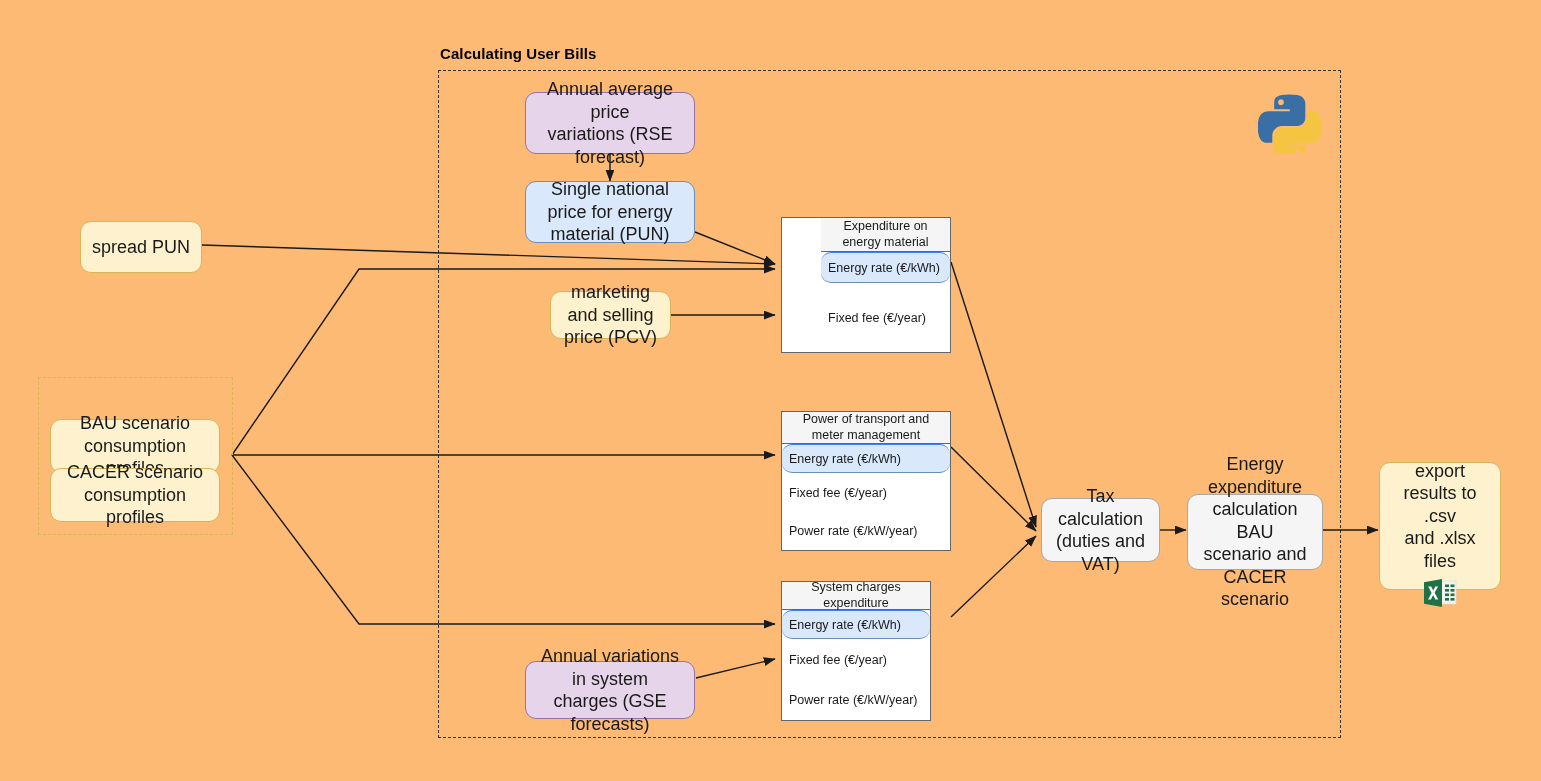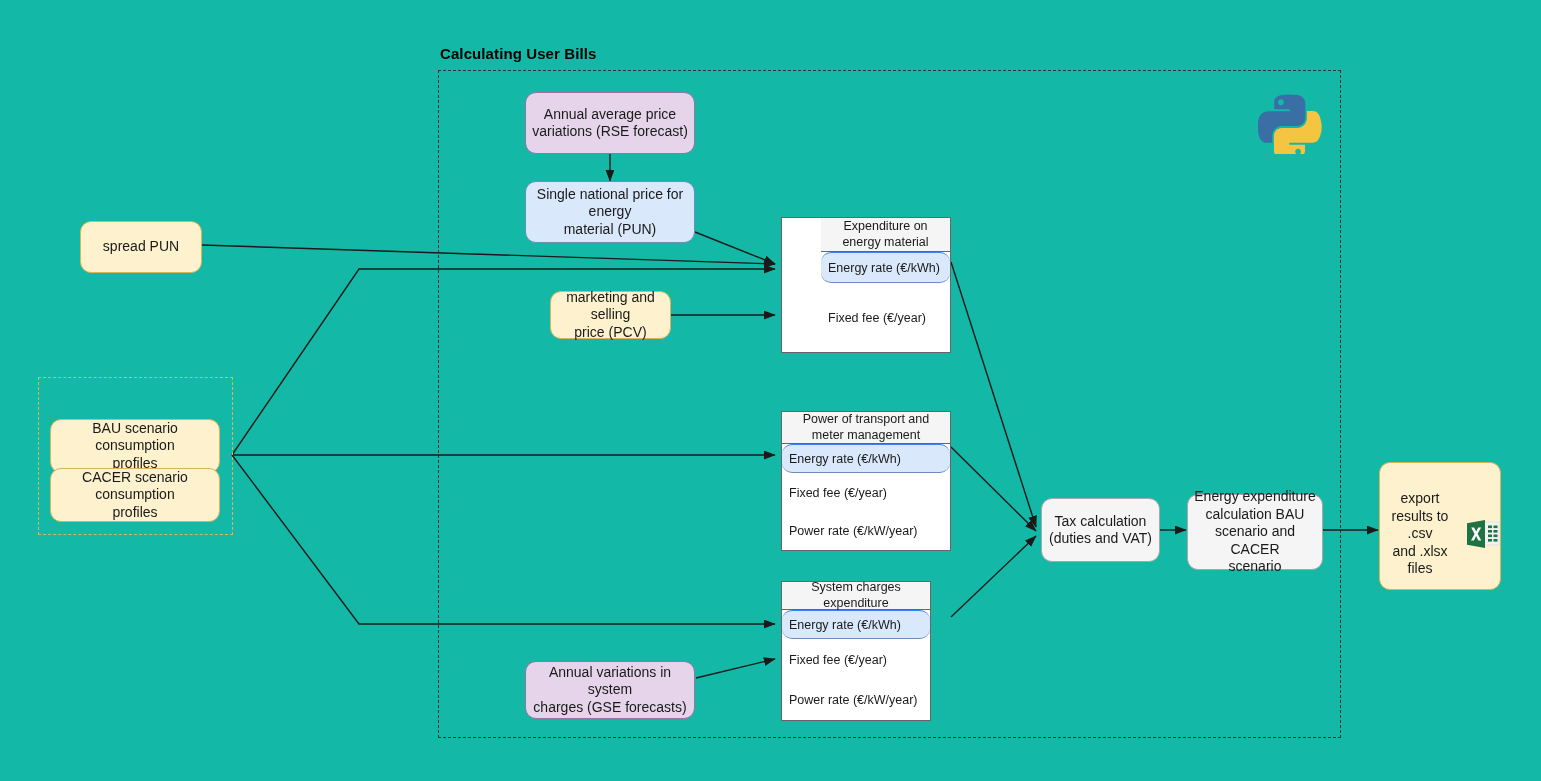--- a/index.html
+++ b/index.html
@@ -8,39 +8,39 @@
     background: #ffffff;
   }
   body {
     font-family: "Liberation Sans", sans-serif;
     -webkit-font-smoothing: antialiased;
   }
   #canvas {
     position: relative;
     width: 1541px;
     height: 781px;
-    background: #14b8a6;
+    background: #fdba74;
     overflow: hidden;
   }
   #edges {
     position: absolute;
     left: 0; top: 0;
     width: 1541px;
     height: 781px;
     pointer-events: none;
     z-index: 1;
   }
   .node {
     position: absolute;
     box-sizing: border-box;
     display: flex;
     align-items: center;
     justify-content: center;
     text-align: center;
-    font-size: 14px;
+    font-size: 18px;
     line-height: 1.25;
     color: #1a1a1a;
     z-index: 2;
   }
   .rounded {
     border-radius: 11px;
   }
   .yellow {
     background: #fdf2cd;
     border: 1px solid #d6b656;
@@ -119,21 +119,21 @@
     border-bottom: 1px solid #6c8ebf;
     border-top: 1px solid #3b82f6;
     border-radius: 10px;
   }
   .node-label {
     display: block;
     padding: 0 6px;
     white-space: pre-line;
   }
   .export-node {
-    flex-direction: row;
+    flex-direction: column;
     gap: 6px;
     padding-top: 16px;
   }
   .py-logo {
     position: absolute;
     z-index: 3;
   }
   .xls-icon {
     width: 34px;
     height: 30px;

